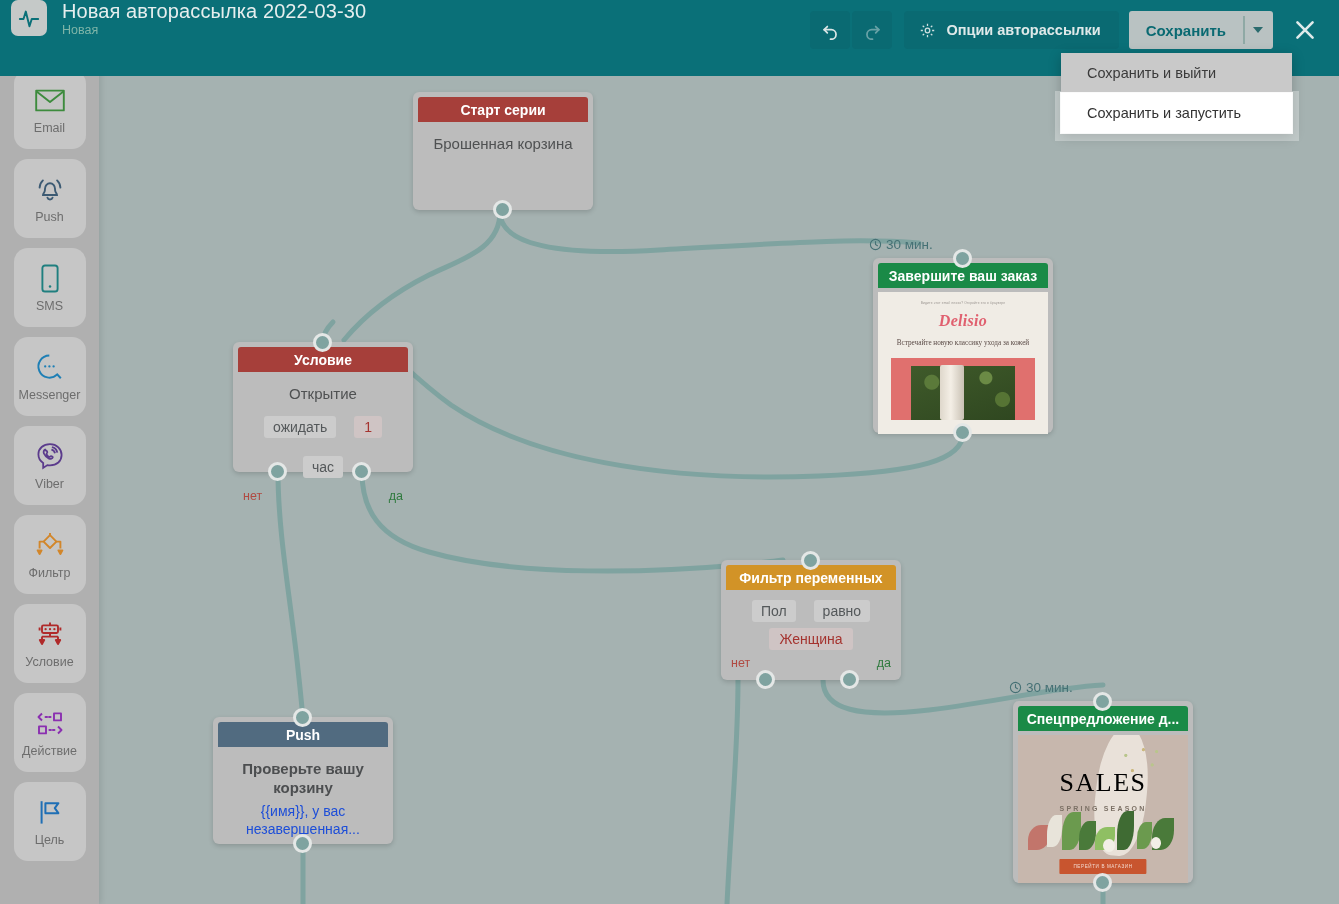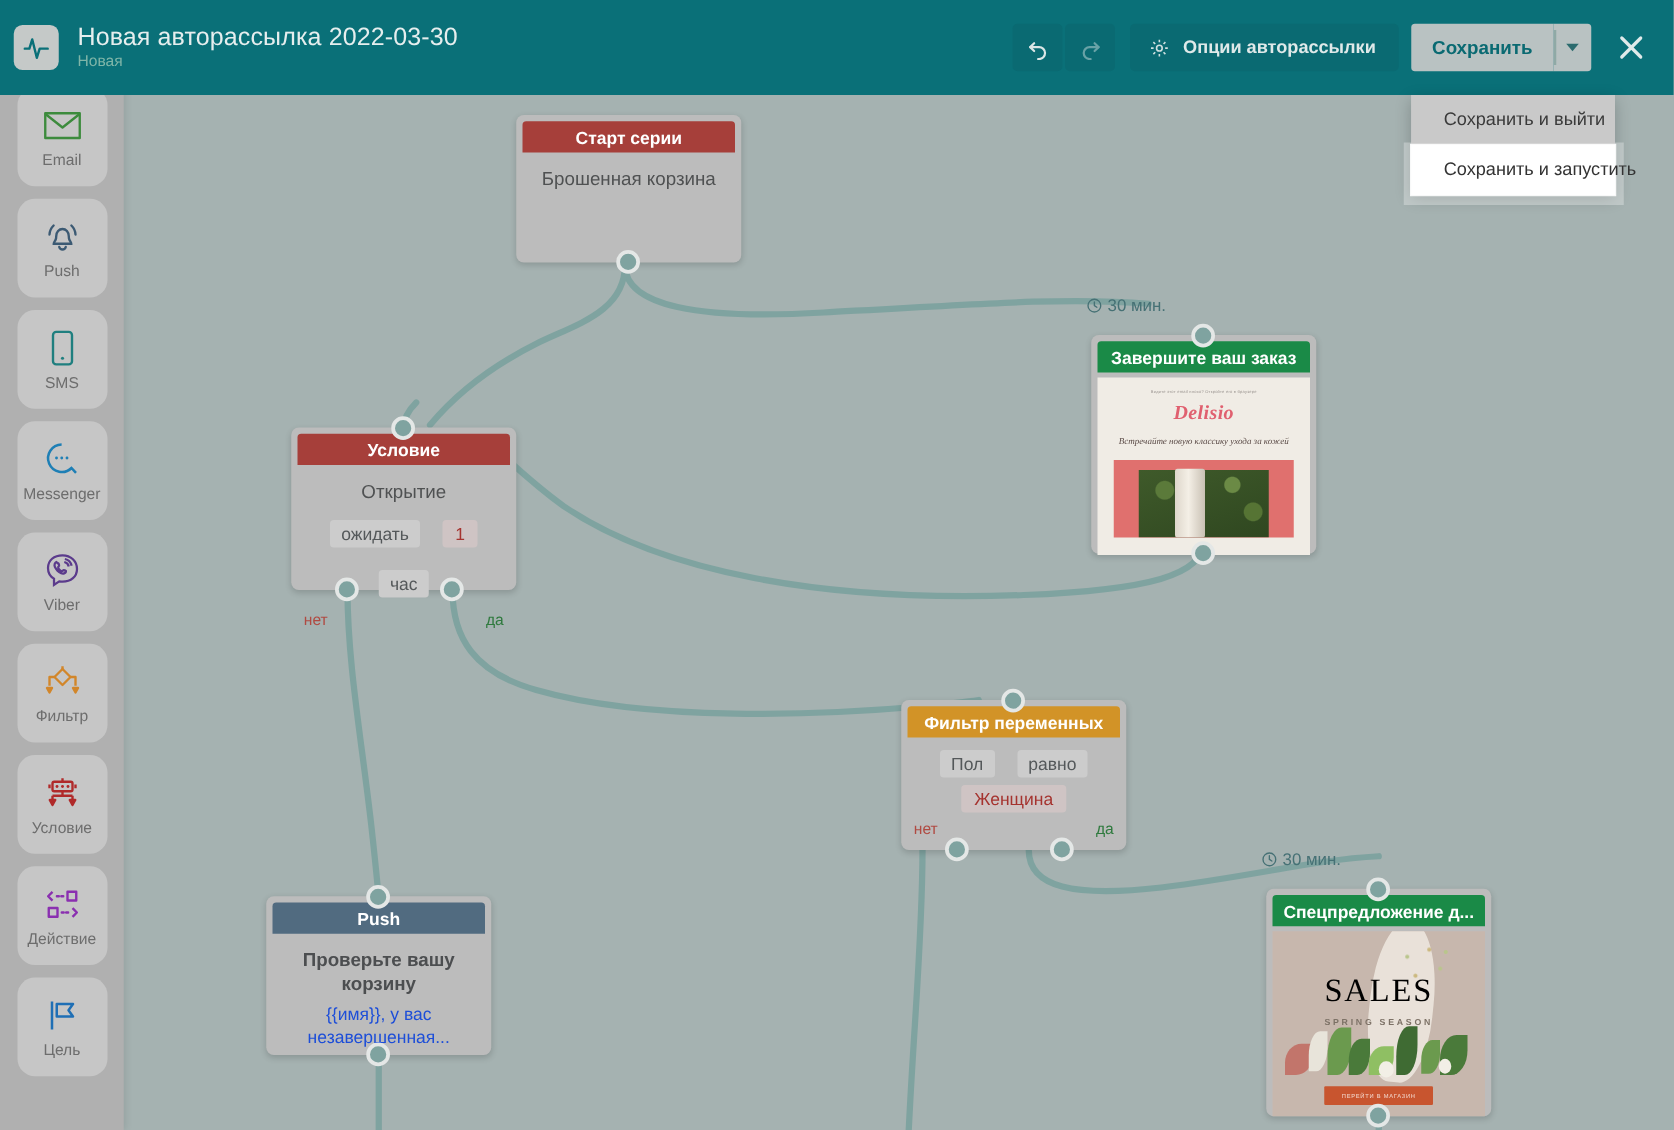--- a/index.html
+++ b/index.html
@@ -9,21 +9,21 @@
     overflow: hidden;
     font-family: "Liberation Sans", "DejaVu Sans", sans-serif;
     background: #a5b2b1;
   }
   #app { position: relative; width: 1339px; height: 904px; }
 
   
   .topbar {
     position: absolute; top: 0; left: 0; width: 1339px; height: 76px;
     background: #0a7078;
-    display: flex; align-items: center;
+    display: flex; align-items: flex-start;
     z-index: 40;
   }
   .brand-logo {
     width: 36px; height: 36px; margin-left: 11px;
     background: #c5c9c8; border-radius: 7px;
     display: flex; align-items: center; justify-content: center;
     flex: none;
   }
   .brand-logo svg { display: block; }
   .title-wrap { margin-left: 15px; line-height: 1.1; }
@@ -72,21 +72,21 @@
     width: 0; height: 0; border-left: 5px solid transparent;
     border-right: 5px solid transparent; border-top: 6px solid #2b6b6e;
   }
   .close-btn {
     width: 40px; height: 40px; margin-left: 12px; cursor: pointer;
     display: flex; align-items: center; justify-content: center;
   }
 
   
   .save-menu {
-    position: absolute; top: 76px; right: 47px; width: 163px;
+    position: absolute; top: 53px; right: 47px; width: 231px;
     z-index: 60;
     box-shadow: 0 3px 12px rgba(0,0,0,.22);
     background: #c9c9c9;
   }
   .save-menu-item {
     font-size: 14.5px; color: #3a3a3a; padding: 12px 0 12px 26px;
     cursor: pointer; white-space: nowrap;
   }
   .save-menu-item.hl {
     background: #fff; color: #333;
@@ -171,37 +171,37 @@
     z-index: 6; cursor: pointer;
   }
 
   
   .delay {
     position: absolute; display: flex; align-items: center; gap: 4px;
     font-size: 13.5px; color: #467175; z-index: 7;
   }
 
   
-  .mail-card { padding-bottom: 5px; margin-top: 10px; }
+  .mail-card { padding-bottom: 5px; }
   .mail-prev {
     margin: 4px 5px 0 5px; height: 142px; overflow: hidden;
     position: relative; background: #f0ece5;
   }
   .mail-prev.sales { background: #c7b7ad; height: 148px; }
   .pre-head {
     font-size: 3.2px; color: #9a9490; text-align: center;
     padding: 9px 14px 0 14px; letter-spacing: .2px;
   }
   .brand-script {
     text-align: center; font-family: "Liberation Serif", "DejaVu Serif", serif;
     font-style: italic; font-weight: bold; font-size: 16px;
     color: #e0606f; margin-top: 7px; letter-spacing: .3px;
   }
   .mail-tag {
-    font-family: "Liberation Serif", "DejaVu Serif", serif; font-style: italic;
+    font-family: "Liberation Serif", "DejaVu Serif", serif; 
     font-size: 7.2px; color: #5a4a46; text-align: center;
     line-height: 1.65; margin-top: 8px; padding: 0 14px;
   }
   .mail-photo {
     margin: 8px 13px 0 13px; height: 62px; background: #e0706e;
     position: relative; overflow: hidden;
   }
   .photo-inner {
     position: absolute; left: 14%; right: 14%; top: 8px; bottom: 0;
     background:

